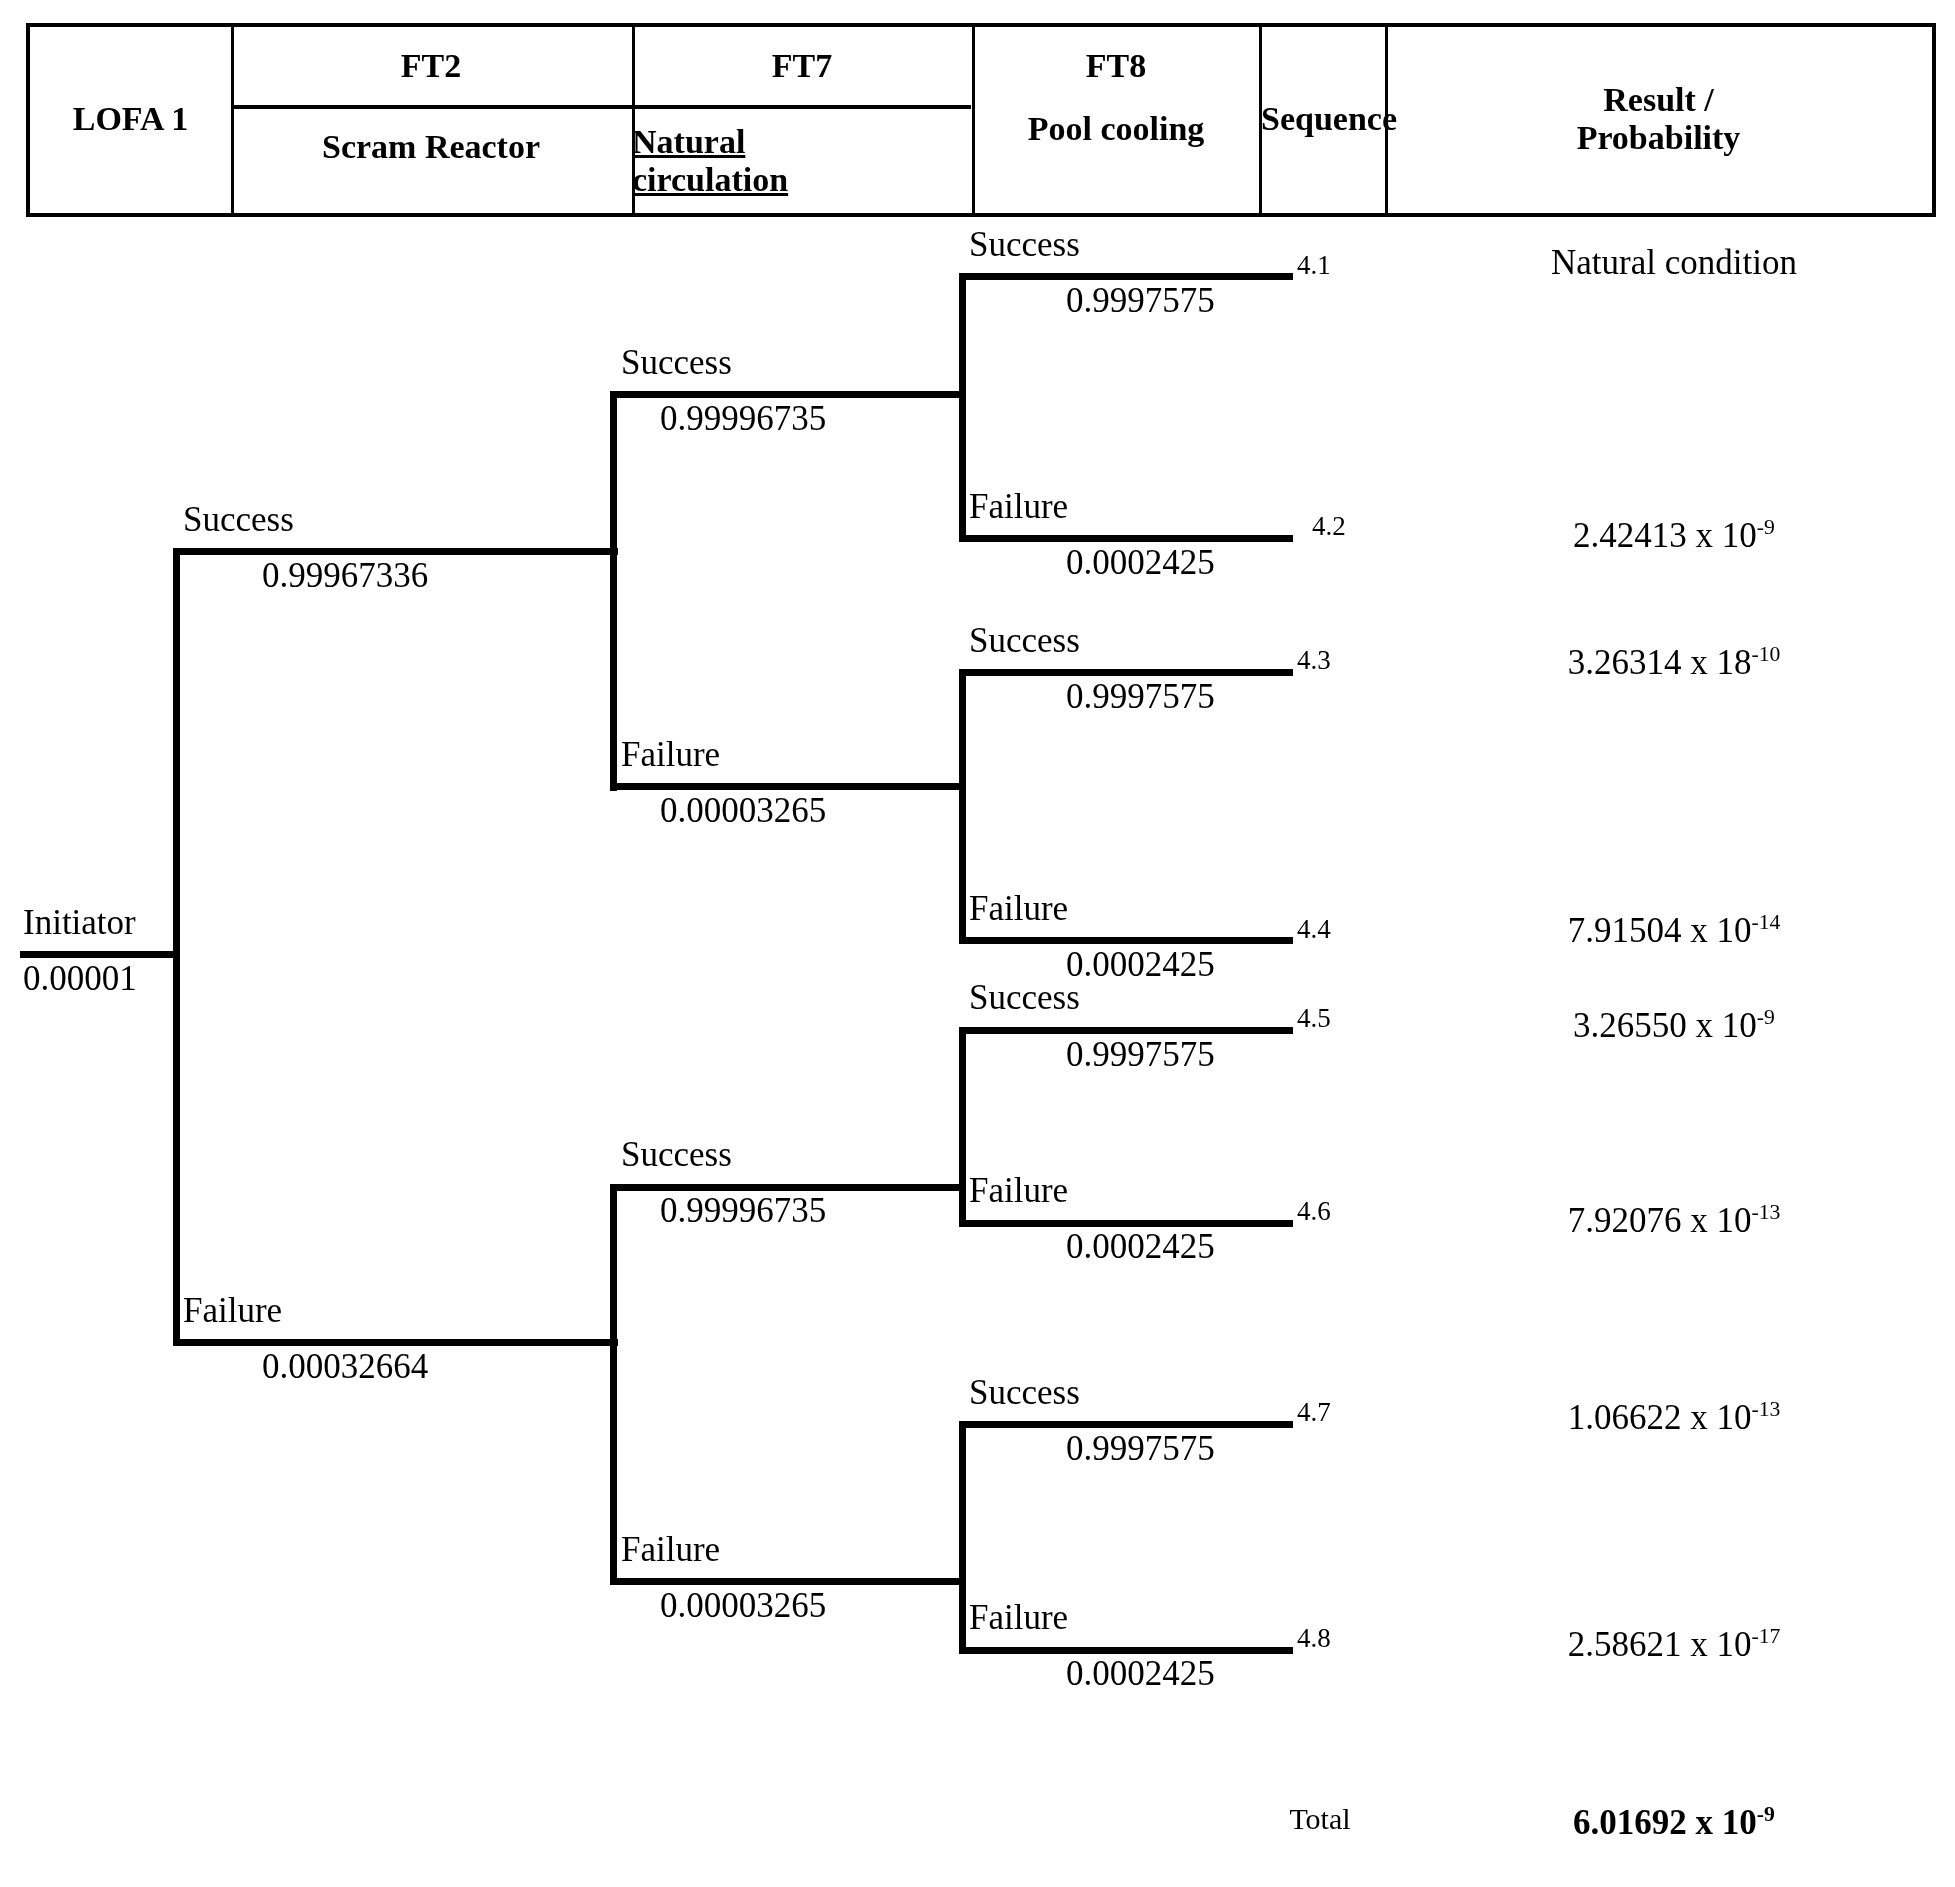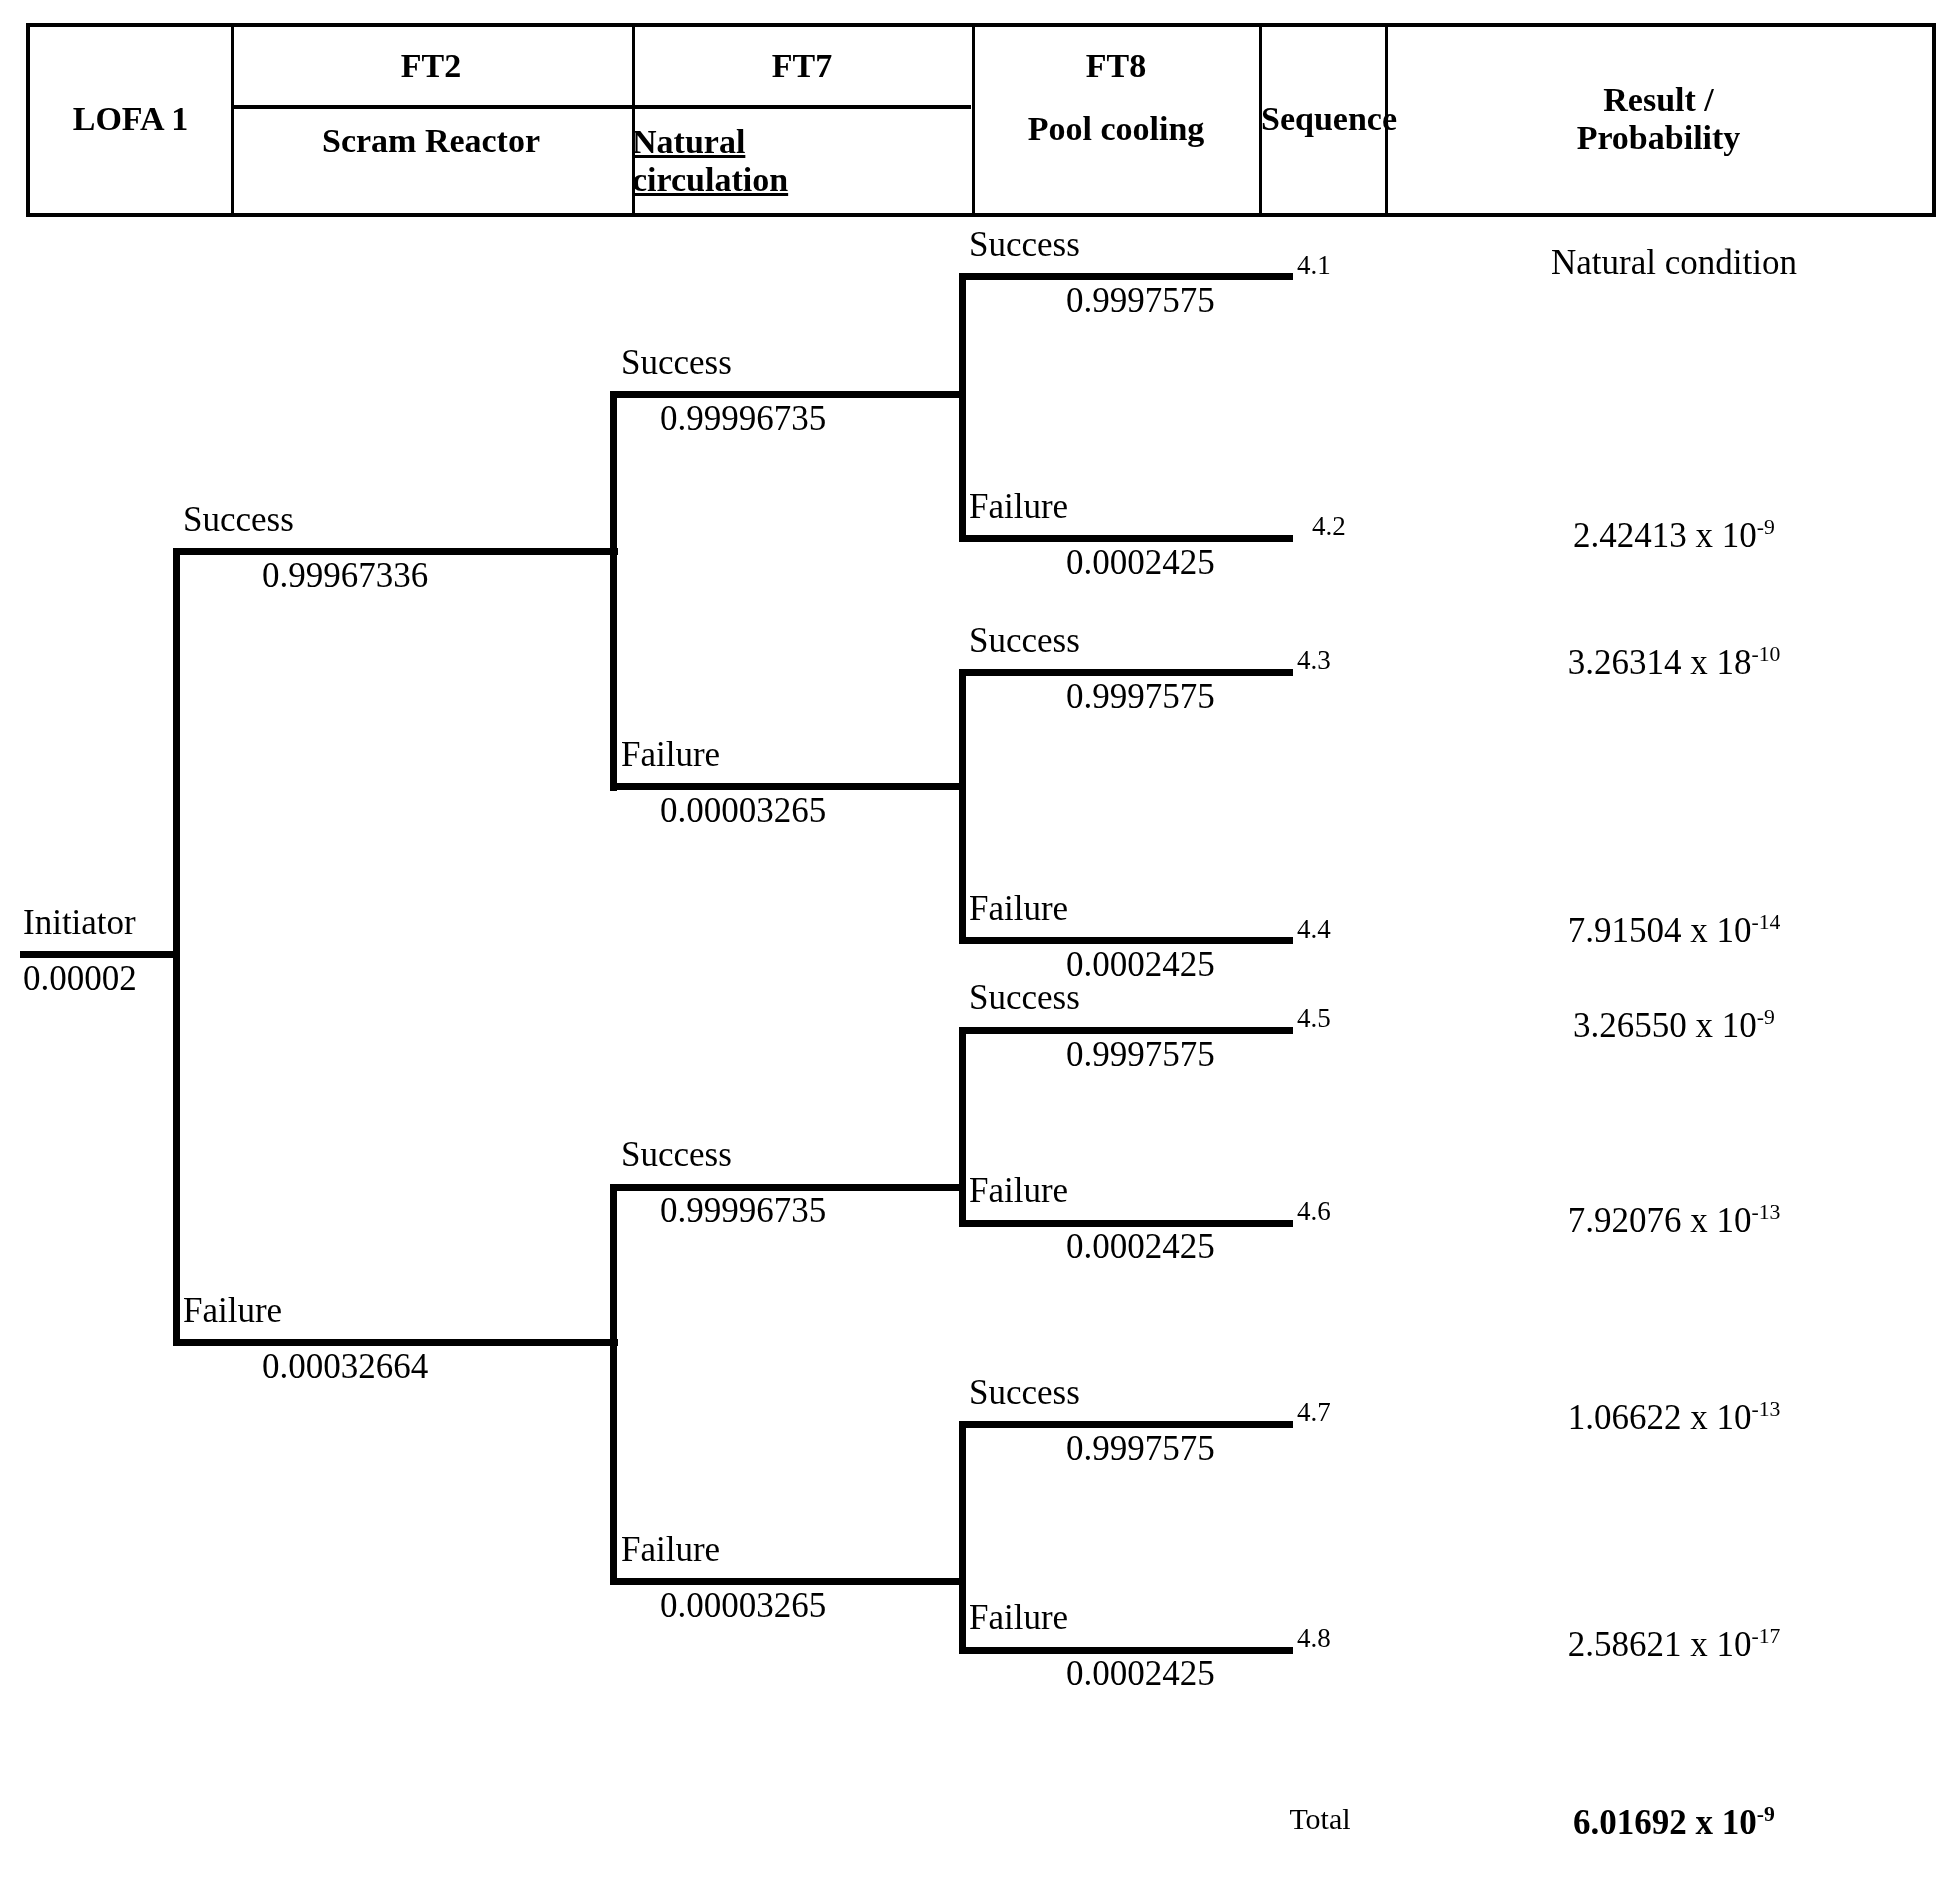--- a/index.html
+++ b/index.html
@@ -44,21 +44,21 @@
 
   <div class="hdiv" style="left:201px;width:740px;top:78px;"></div>
 
   <div class="hcell" style="left:0;top:0;width:201px;height:184px;">
     <span>LOFA 1</span>
   </div>
 
   <div class="hcell" style="left:201px;top:0;width:400px;height:78px;">
     <span>FT2</span>
   </div>
-  <div class="hcell" style="left:201px;top:78px;width:400px;height:107px;align-items:flex-start;padding-top:17px;">
+  <div class="hcell" style="left:201px;top:78px;width:400px;height:107px;align-items:flex-start;padding-top:23px;">
     <span>Scram Reactor</span>
   </div>
 
   <div class="hcell" style="left:602px;top:0;width:340px;height:78px;">
     <span>FT7</span>
   </div>
   <div class="hcell" style="left:602px;top:78px;width:340px;height:107px;align-items:flex-start;padding-top:5.2px;flex-direction:column;text-decoration:underline;">
     <span>Natural</span>
     <span>circulation</span>
   </div>
@@ -77,21 +77,21 @@
   <div class="hcell" style="left:1355px;top:0;width:547px;height:184px;flex-direction:column;">
     <span>Result /</span>
     <span>Probability</span>
   </div>
 </div>
 
 <div id="tree">
 
   <div class="hline" style="left:19.6px;top:951px;width:160px;"></div>
   <div class="lbl" style="left:23px;top:905px;">Initiator</div>
-  <div class="lbl" style="left:23px;top:961px;">0.00002</div>
+  <div class="lbl" style="left:23px;top:961px;">0.00001</div>
 
   <div class="vline" style="left:173px;top:548px;height:798px;"></div>
 
   <div class="hline" style="left:173px;top:548px;width:445px;"></div>
   <div class="lbl" style="left:183px;top:502px;">Success</div>
   <div class="lbl" style="left:262px;top:558px;">0.99967336</div>
 
   <div class="hline" style="left:173px;top:1339px;width:445px;"></div>
   <div class="lbl" style="left:183px;top:1293px;">Failure</div>
   <div class="lbl" style="left:262px;top:1349px;">0.00032664</div>

